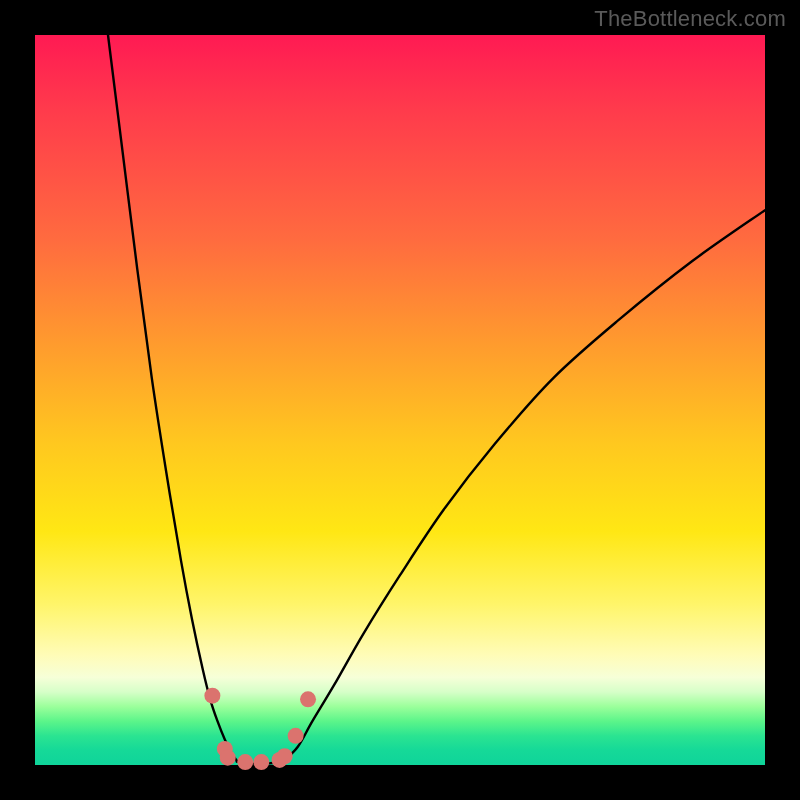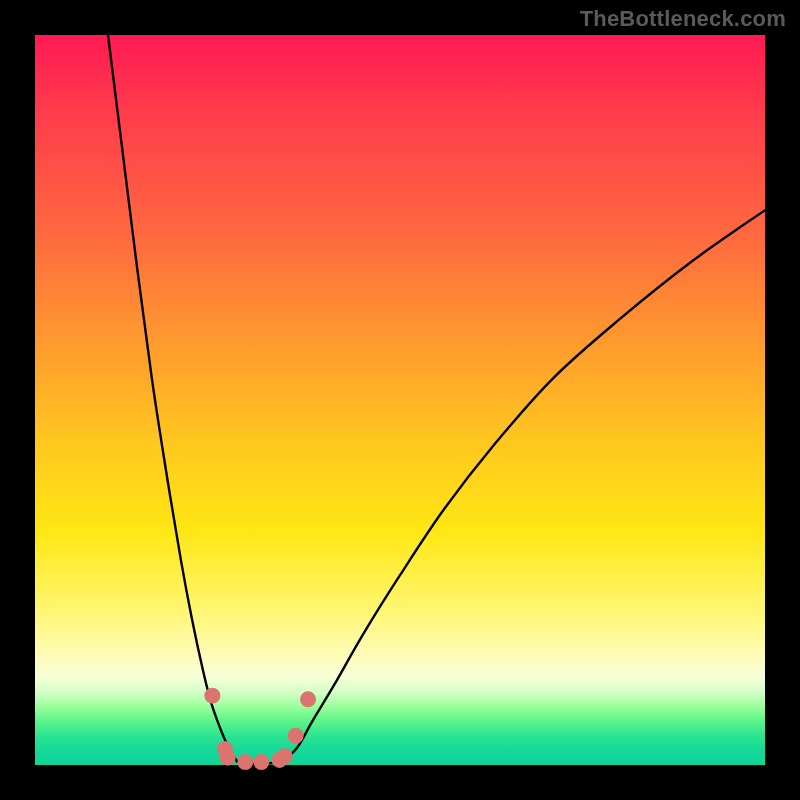--- a/index.html
+++ b/index.html
@@ -44,21 +44,21 @@
       #15d998 98%,
       #0fd49a 100%
     );
   }
   .watermark {
     position: absolute;
     top: 6px;
     right: 14px;
     color: #5a5a5a;
     font-size: 22px;
-    font-weight: 700;
+    font-weight: 400;
     letter-spacing: 0.2px;
     user-select: none;
   }
   svg.curves {
     position: absolute;
     left: 0;
     top: 0;
     width: 730px;
     height: 730px;
     overflow: visible;

